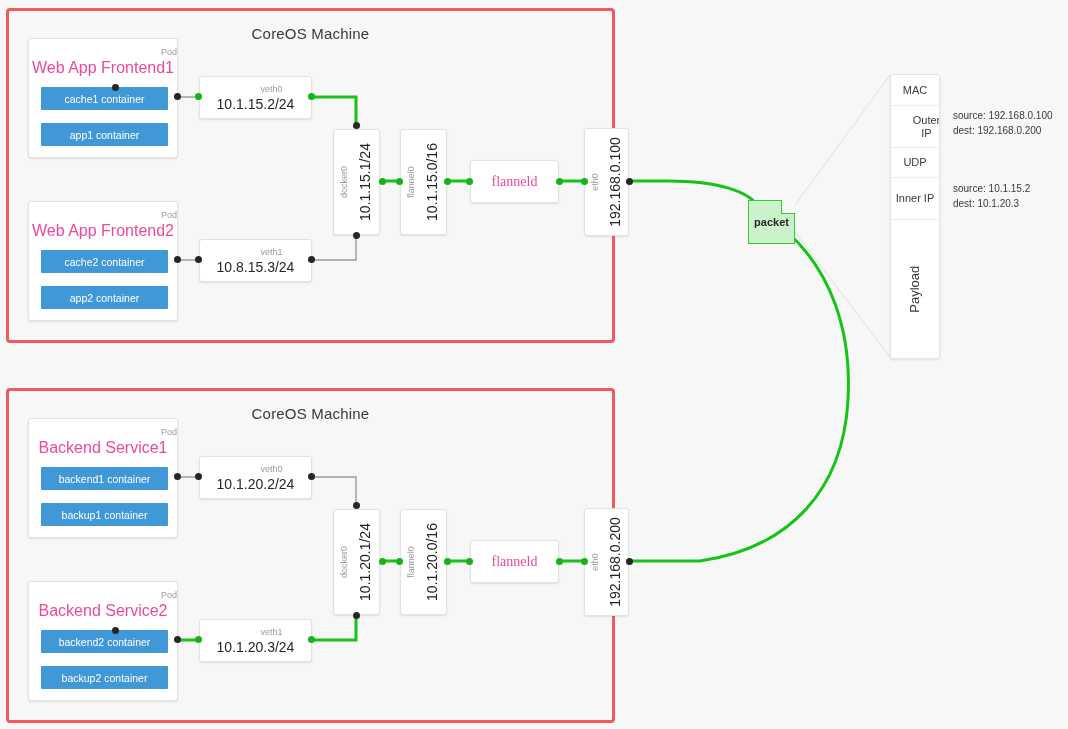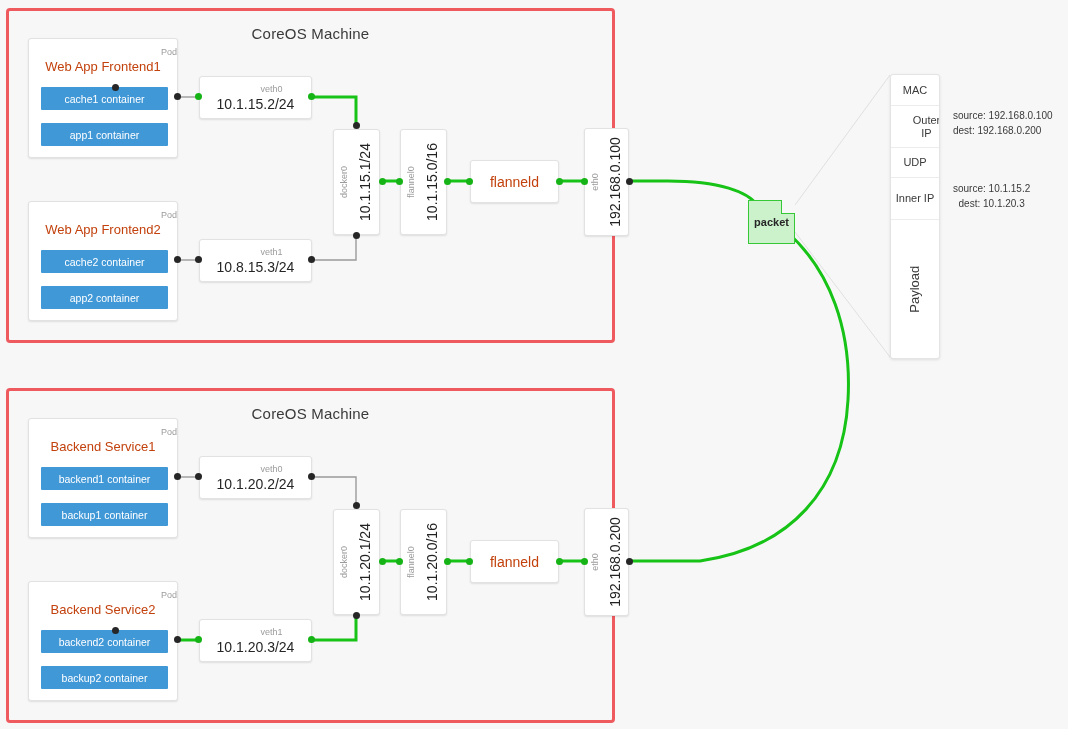--- a/index.html
+++ b/index.html
@@ -40,21 +40,21 @@
   }
 
   
   .pod{ }
   .pod-kind{
     position:absolute;left:0;right:0;top:8px;
     text-align:right;font-size:9px;color:#9b9b9b;
   }
   .pod-name{
     position:absolute;left:0;right:0;top:20px;
-    text-align:center;font-size:13px;color:#c2410c;
+    text-align:center;font-size:16px;color:#ec4899;
   }
   .container-box{
     position:absolute;
     background:#4198d7;
     color:#ffffff;
     font-size:10.5px;
     display:flex;align-items:center;justify-content:center;
     border-radius:1px;
   }
 
@@ -76,21 +76,21 @@
     transform-origin:50% 50%;
     white-space:nowrap;
   }
   .vrot-small{font-size:9px;color:#9b9b9b;}
   .vrot-big{font-size:14px;color:#222;}
 
   
   .flanneld-label{
     position:absolute;left:0;right:0;top:50%;
     transform:translateY(-50%);
-    text-align:center;font-size:14px;color:#c2410c;
+    text-align:center;font-size:14px;color:#ec4899;font-family:Liberation Serif, serif;
   }
 
   
   .packet-note{
     position:absolute;
     background:#ccf2cc;
     border:1px solid #37c837;
     box-sizing:border-box;
   }
   .packet-label{
@@ -324,18 +324,18 @@
     <div class="stack-cell" style="height:42px;">Inner IP</div>
     <div class="stack-cell stack-payload" style="height:138px;">
       <span>Payload</span>
     </div>
   </div>
 
   <div class="annot" style="left:953px;top:109px;">
     <div>source: 192.168.0.100</div>
     <div>dest: 192.168.0.200</div>
   </div>
-  <div class="annot" style="left:953px;top:182px;text-align:center;">
+  <div class="annot" style="left:953px;top:182px;">
     <div>source: 10.1.15.2</div>
     <div>dest: 10.1.20.3</div>
   </div>
 
 </div>
 
 </body></html>

